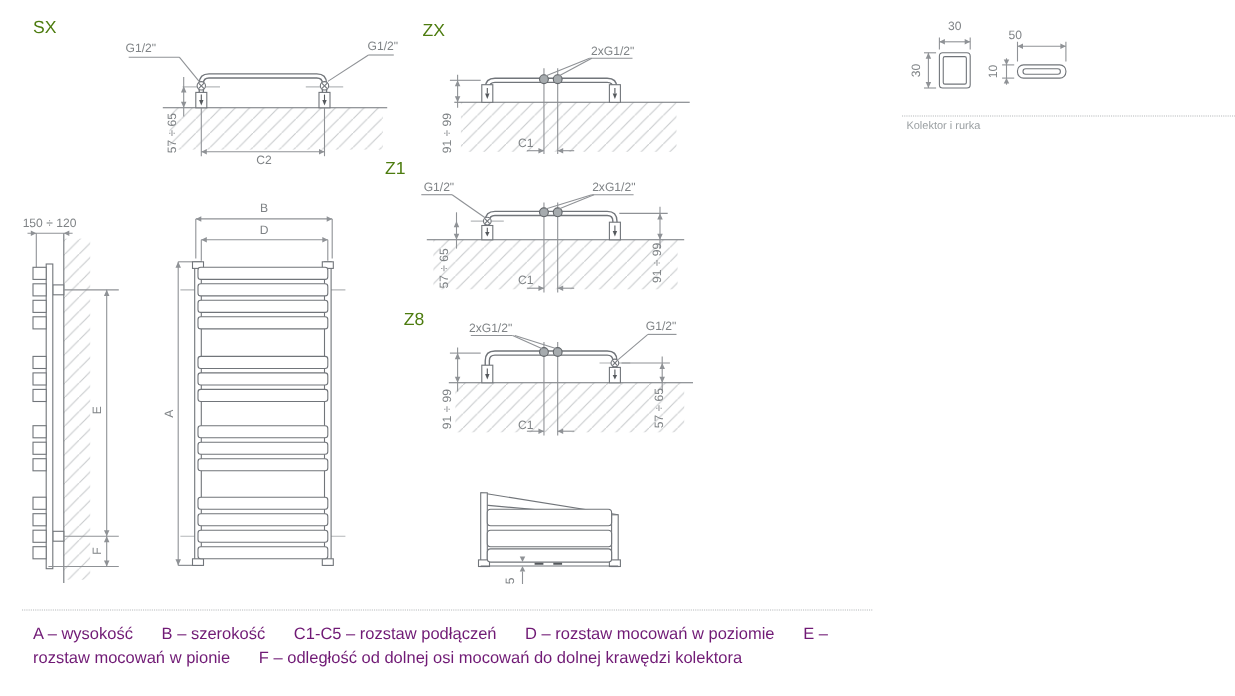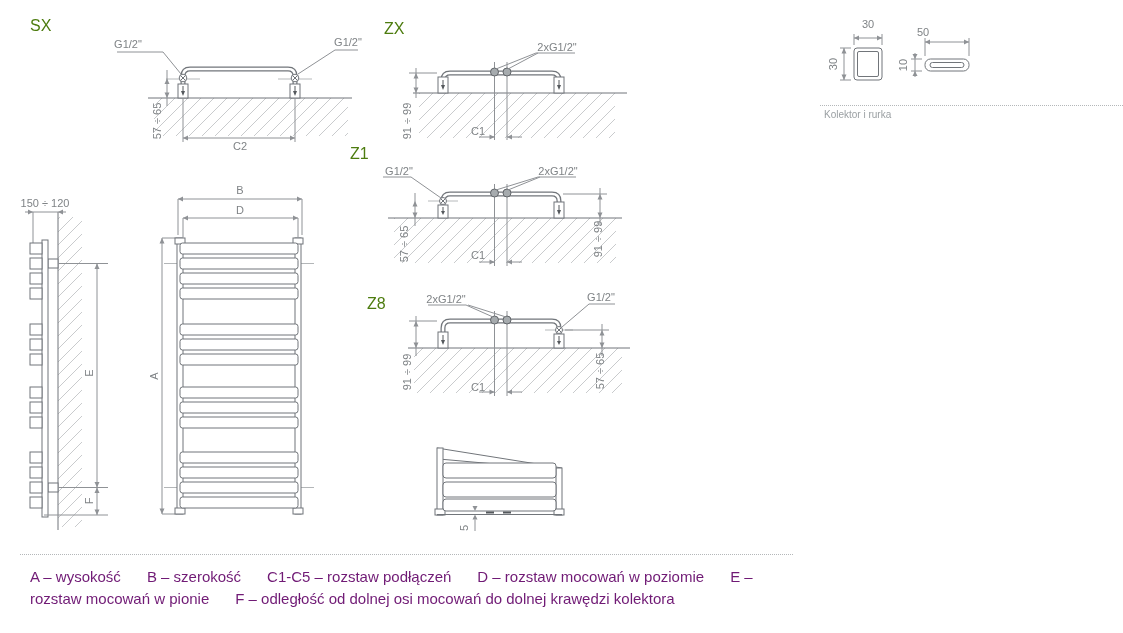--- a/index.html
+++ b/index.html
@@ -17,21 +17,21 @@
   .legend span{margin-right:26px;}
 </style>
 </head>
 <body>
 
 <div id="canvas">
 
   <div class="title" style="left:30px;top:17px;">SX</div>
   <div class="title" style="left:384px;top:20px;">ZX</div>
   <div class="title" style="left:350px;top:145px;">Z1</div>
-  <div class="title" style="left:367px;top:295px;">Z8</div>
+  <div class="title" style="left:367px;top:282px;">Z8</div>
 
   <svg style="left:100px;top:30px;" width="260" height="115" viewBox="0 0 260 115">
     <defs>
         <pattern id="hsx" patternUnits="userSpaceOnUse" width="13" height="13">
           <path d="M0 13 L13 0" stroke="#c9cbcd" stroke-width="1" fill="none"></path>
         </pattern>
       </defs>
     <rect x="54" y="68" width="194" height="38" fill="url(#hsx)"></rect>
     <line x1="48" y1="68" x2="252" y2="68" stroke="#71757a"></line>
     <path d="M83 54 V46 Q83 39 90 39 H188 Q195 39 195 46 V54" stroke="#71757a" stroke-width="5" fill="none"></path>

